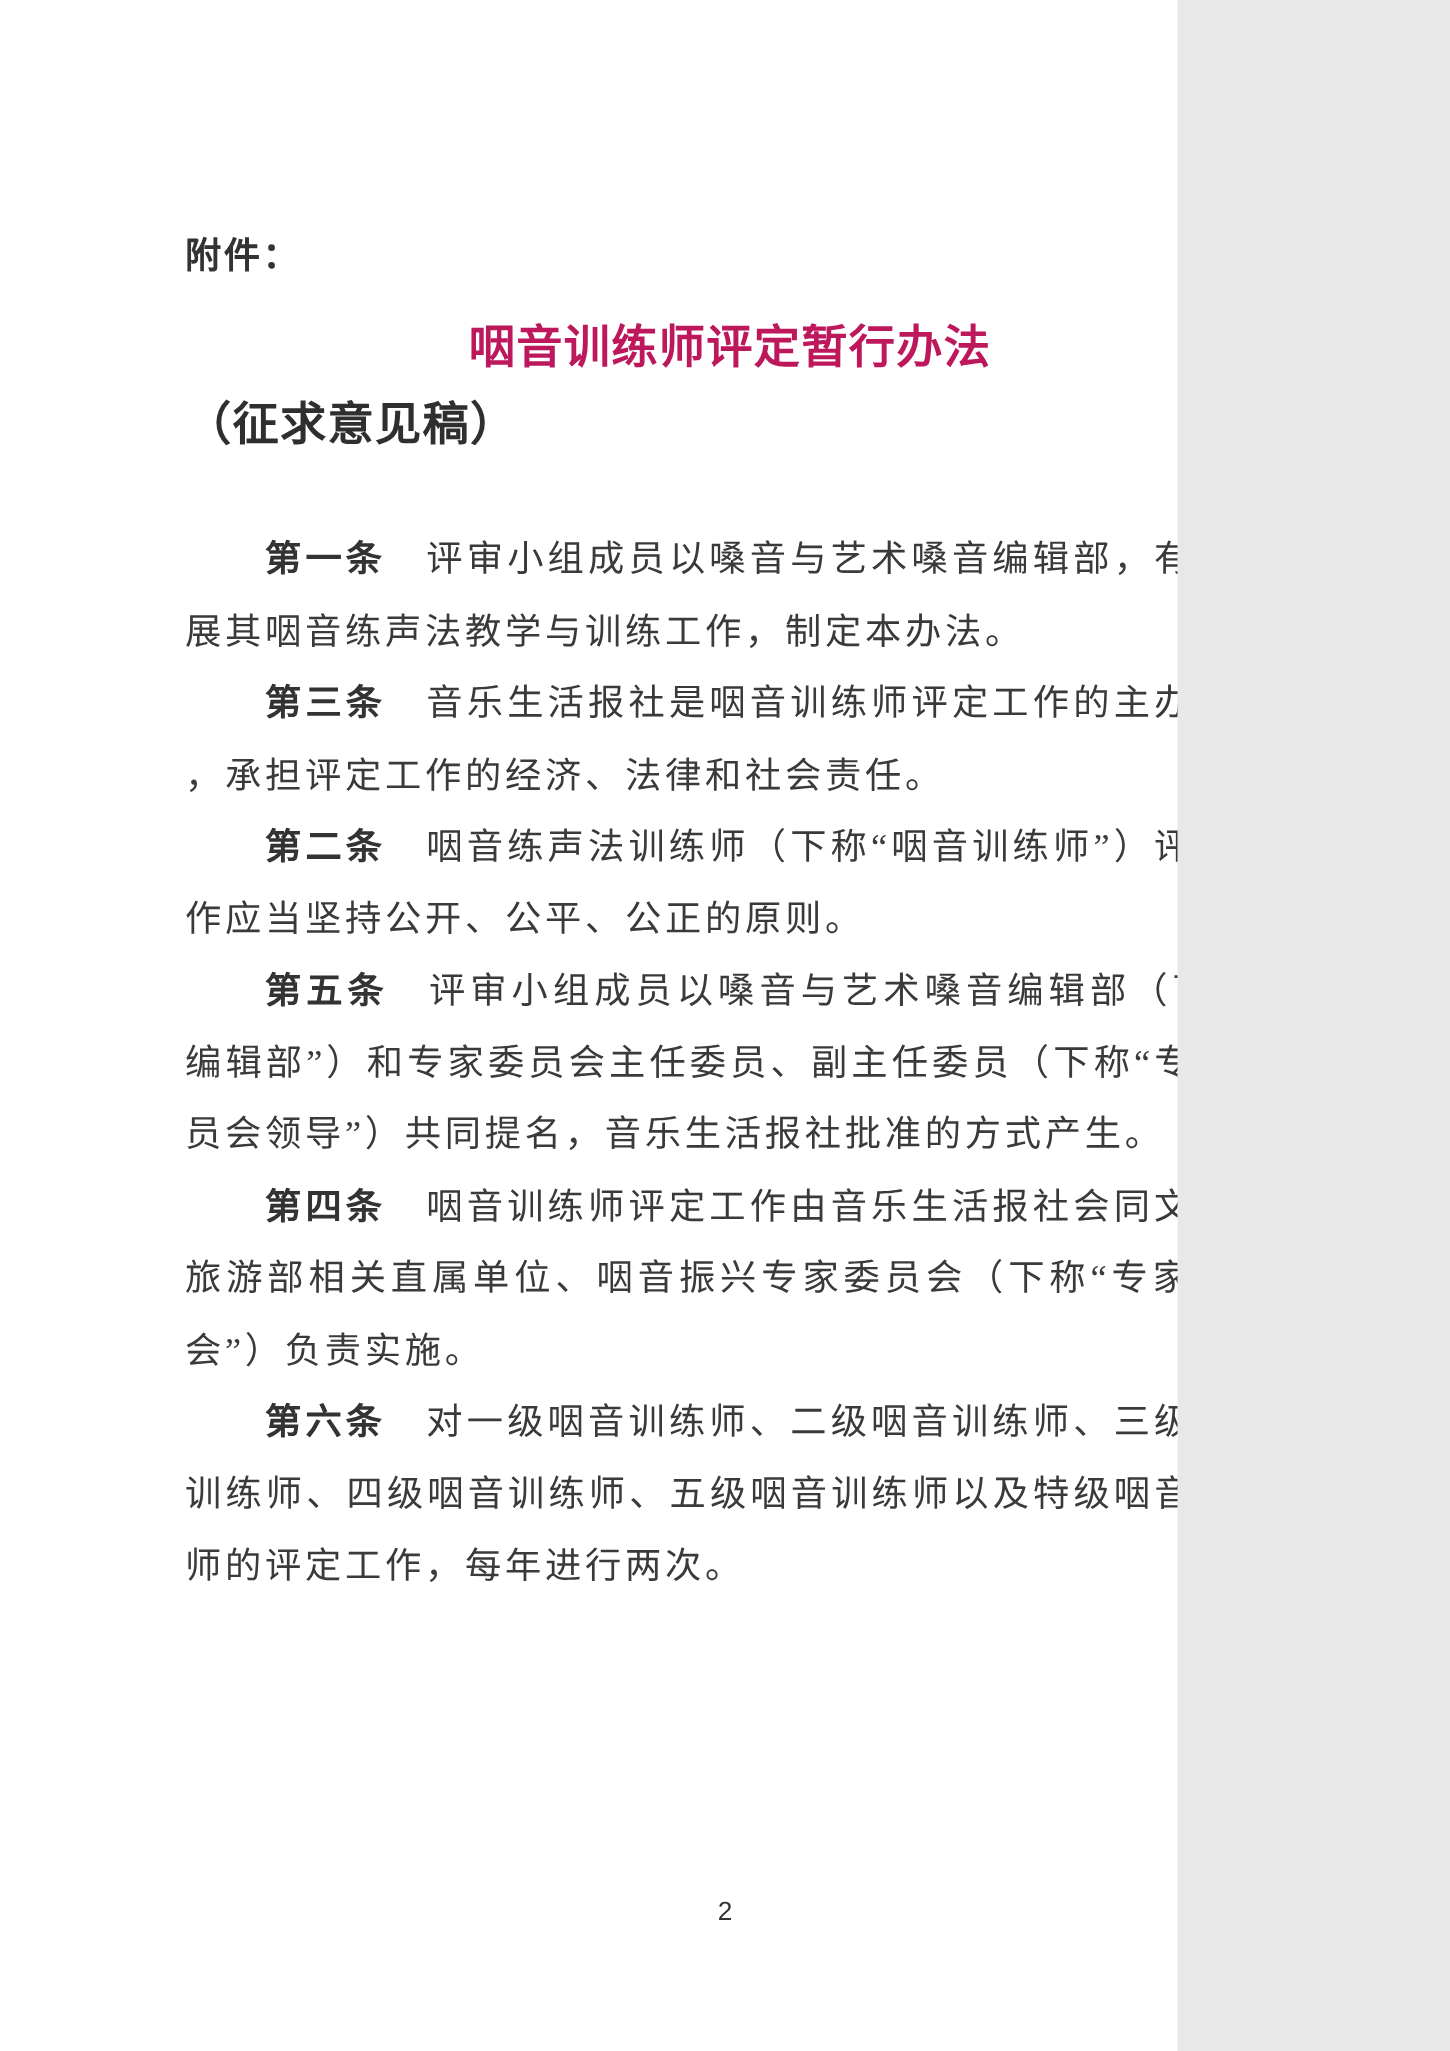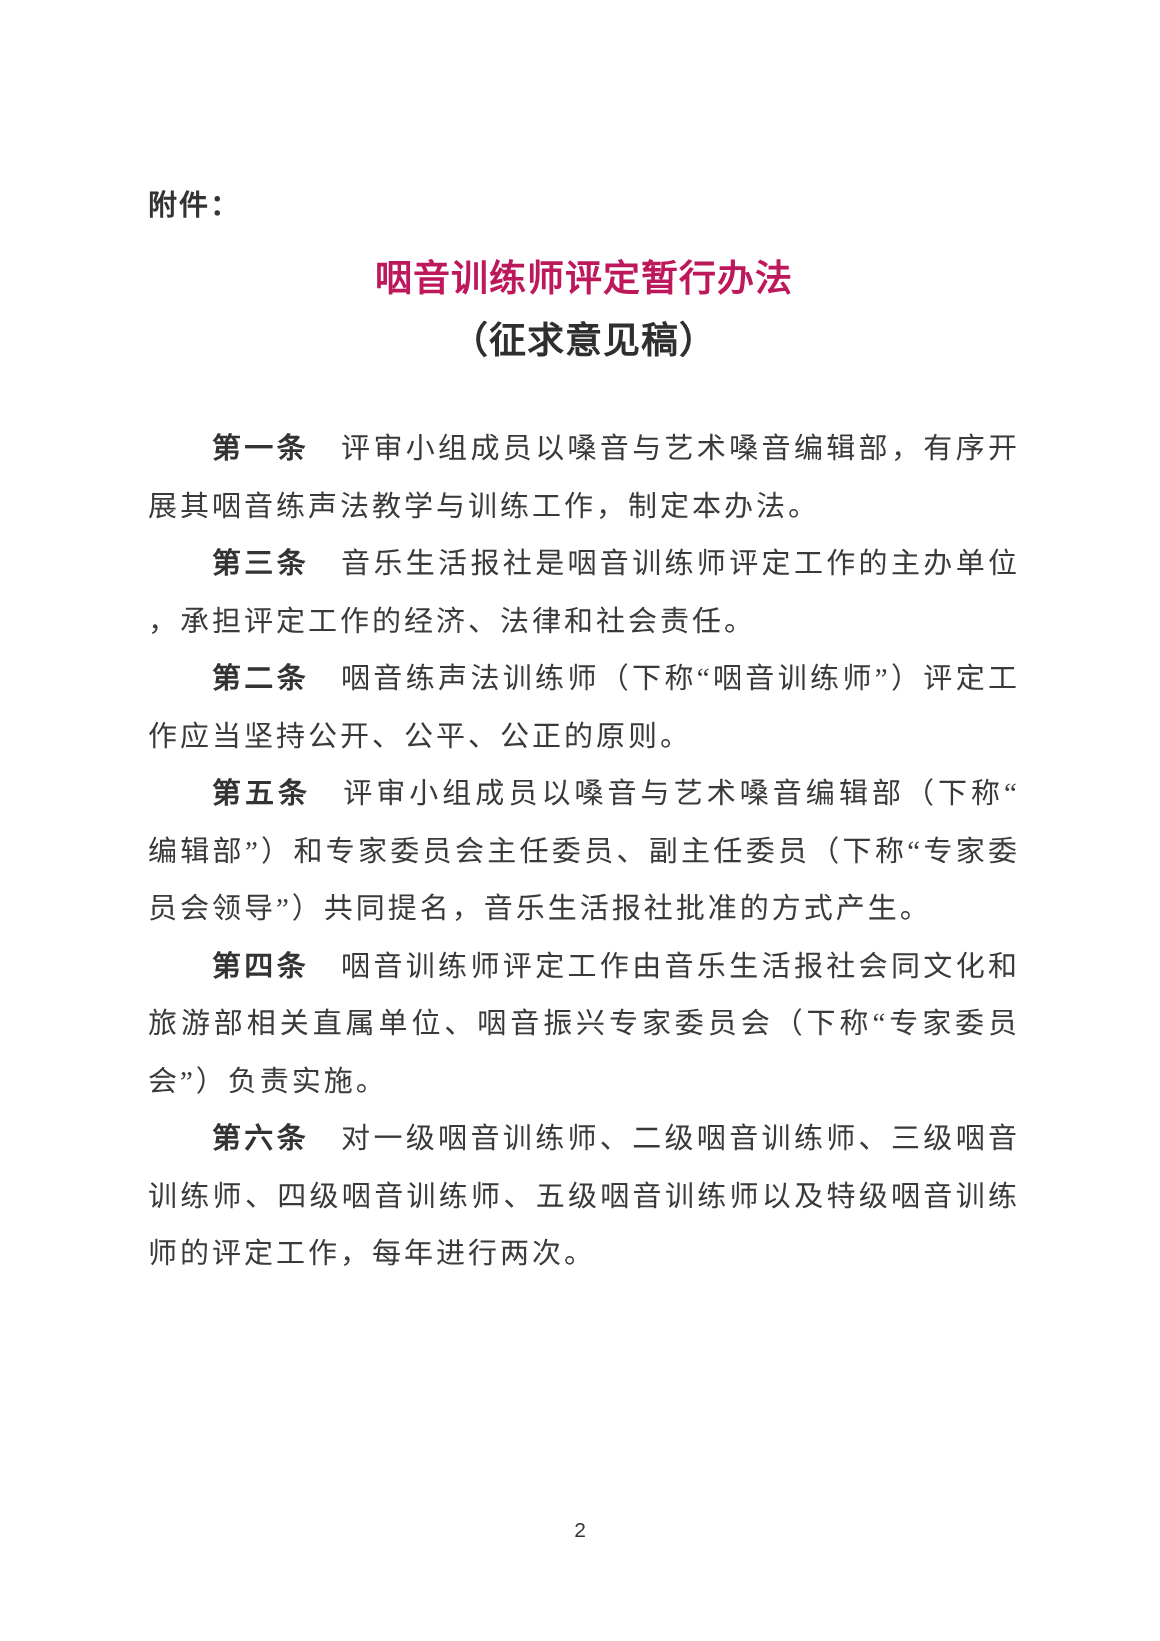--- a/index.html
+++ b/index.html
@@ -7,21 +7,21 @@
     padding: 0;
   }
   body {
     width: 1160px;
     height: 1641px;
     background: #e8e8e8;
     font-family: "Liberation Serif", "DejaVu Serif", serif;
   }
   .page {
     position: relative;
-    width: 1160px;
+    width: 942px;
     height: 1641px;
     background: #ffffff;
     color: #333333;
     overflow: hidden;
   }
   .content {
     position: absolute;
     left: 148px;
     top: 185px;
     width: 872px;
@@ -38,21 +38,20 @@
     margin-top: 23px;
     text-align: center;
     font-family: "Liberation Serif", "DejaVu Serif", serif;
     font-weight: bold;
     font-size: 37px;
     line-height: 62px;
     color: #be185d;
     letter-spacing: 1px;
   }
   .doc-subtitle {
-    text-align: center;
     font-family: "Liberation Serif", "DejaVu Serif", serif;
     font-weight: bold;
     font-size: 37px;
     line-height: 62px;
     color: #2f2f2f;
     letter-spacing: 1px;
   }
   .articles {
     margin-top: 48px;
   }

